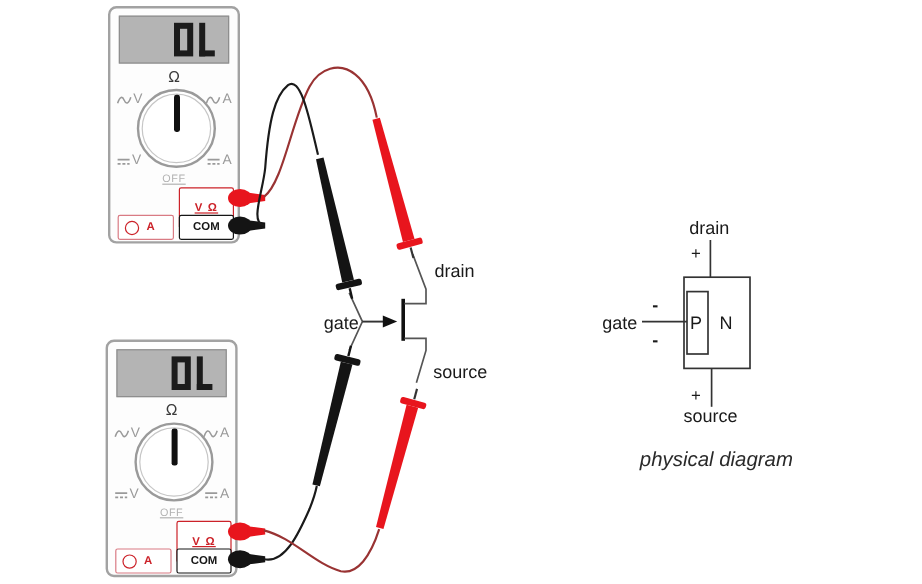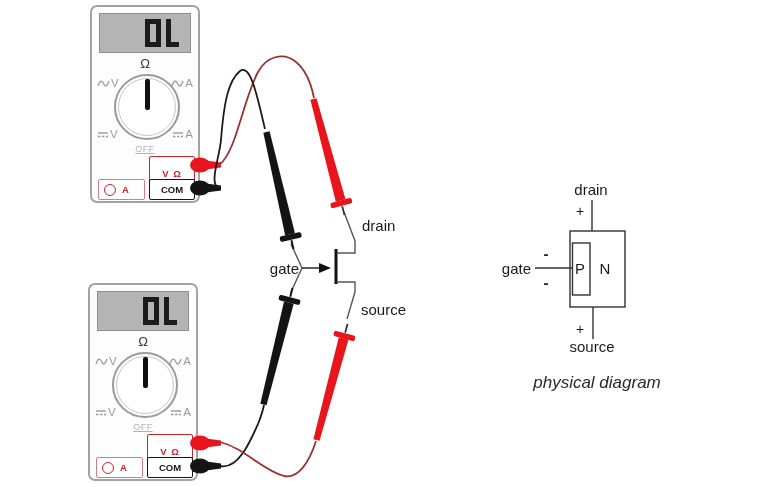--- a/index.html
+++ b/index.html
@@ -26,21 +26,21 @@
           background:#101010;border-radius:2px;}
   .dial-label{position:absolute;font-size:11.5px;color:#9a9a9a;display:flex;align-items:center;gap:1px;}
   .pos-tl{left:5px;top:70px;}
   .pos-tr{right:5px;top:70px;}
   .pos-bl{left:5px;top:121px;}
   .pos-br{right:5px;top:121px;}
   .off{position:absolute;left:0;right:0;top:137px;text-align:center;font-size:9px;
        color:#b2b2b2;letter-spacing:.5px;text-decoration:underline;}
   .jack{position:absolute;box-sizing:border-box;display:flex;align-items:center;justify-content:center;
         font-weight:bold;font-size:9.5px;border-radius:2px;background:#fff;}
-  .jack-vo{left:57px;top:149px;width:46px;height:35px;border:1.5px solid #cc2229;color:#cc2229;letter-spacing:1px;}
+  .jack-vo{left:57px;top:149px;width:46px;height:35px;border:1.5px solid #cc2229;color:#cc2229;letter-spacing:1px;text-decoration:underline;}
   .jack-com{left:57px;top:172px;width:46px;height:21px;border:1.5px solid #161616;color:#161616;text-align:right;}
   .jack-a{left:6px;top:172px;width:47px;height:21px;border:1.5px solid #d97b84;color:#cc2229;
           gap:6px;justify-content:flex-start;padding-left:5px;}
   .a-hole{width:12px;height:12px;border:1.5px solid #cc2229;border-radius:50%;box-sizing:border-box;}
   .overlay{position:absolute;left:0;top:0;pointer-events:none;}
   svg text{font-family:"Liberation Sans","DejaVu Sans",sans-serif;}
 </style>
 </head>
 <body>
 

